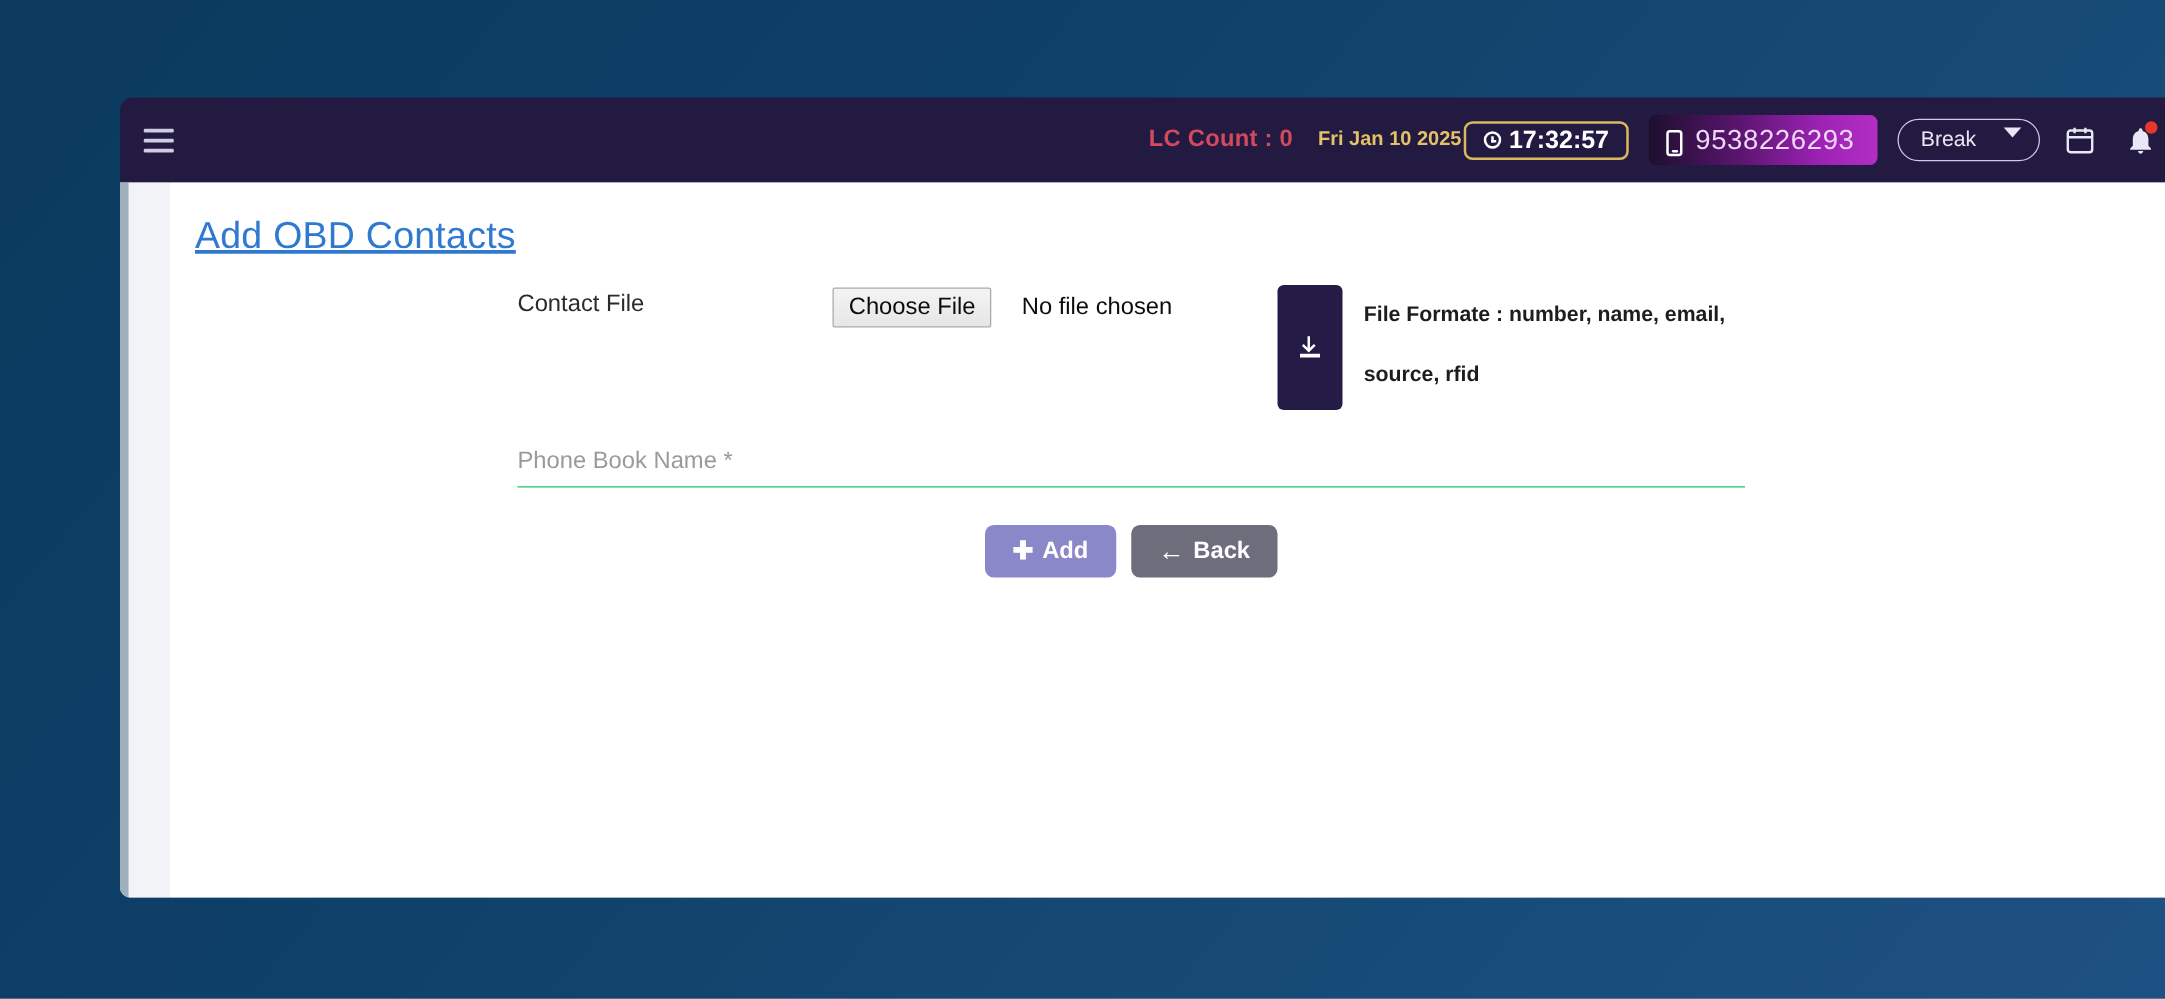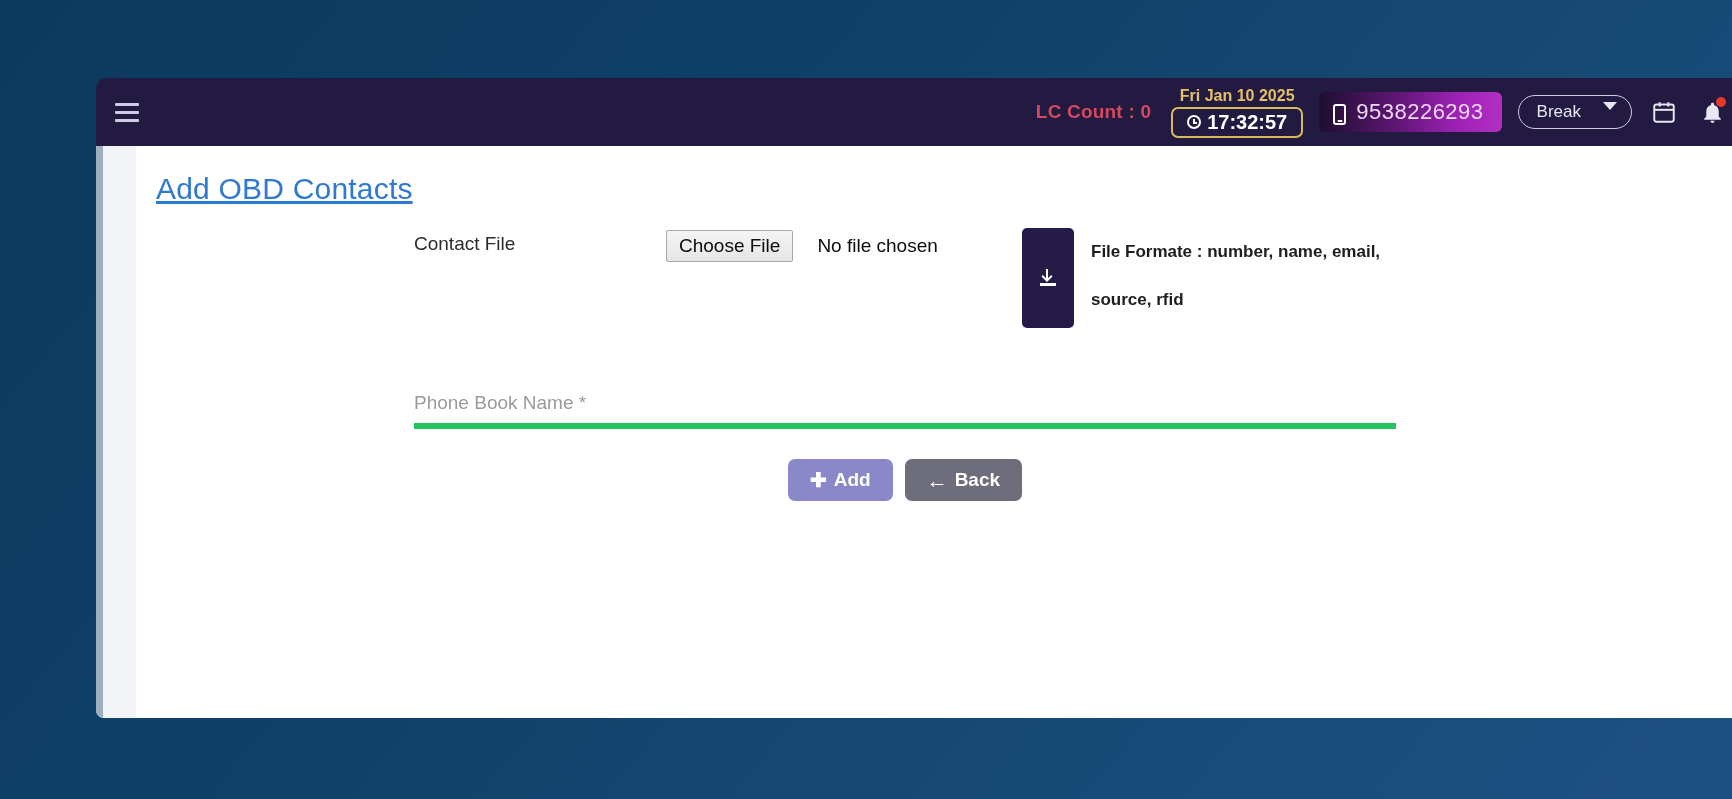--- a/index.html
+++ b/index.html
@@ -67,21 +67,21 @@
   .lc-count {
     color: #d4495e;
     font-size: 19px;
     font-weight: 700;
     white-space: nowrap;
     letter-spacing: .2px;
   }
 
   .datetime-block {
     display: flex;
-    flex-direction: column;
+    flex-direction: row;
     align-items: center;
     gap: 2px;
     margin-left: 4px;
   }
   .date-text {
     color: #e3c168;
     font-size: 16px;
     font-weight: 700;
     white-space: nowrap;
   }
@@ -295,24 +295,24 @@
   }
   .format-text {
     font-size: 17px;
     font-weight: 700;
     color: #1d1d1d;
     line-height: 48px;
     max-width: 310px;
   }
 
   .input-underline {
-    margin-top: 60px;
+    margin-top: 26px;
     width: 982px;
     border: none;
-    border-bottom: 6px solid #22c55e;
+    border-bottom: 1px solid #22c55e;
     background: transparent;
     font-family: "Liberation Sans", sans-serif;
     font-size: 19px;
     color: #2b2b2b;
     padding: 4px 0 9px 0;
     outline: none;
     display: block;
   }
   .input-underline::placeholder { color: #9a9a9a; }
 

